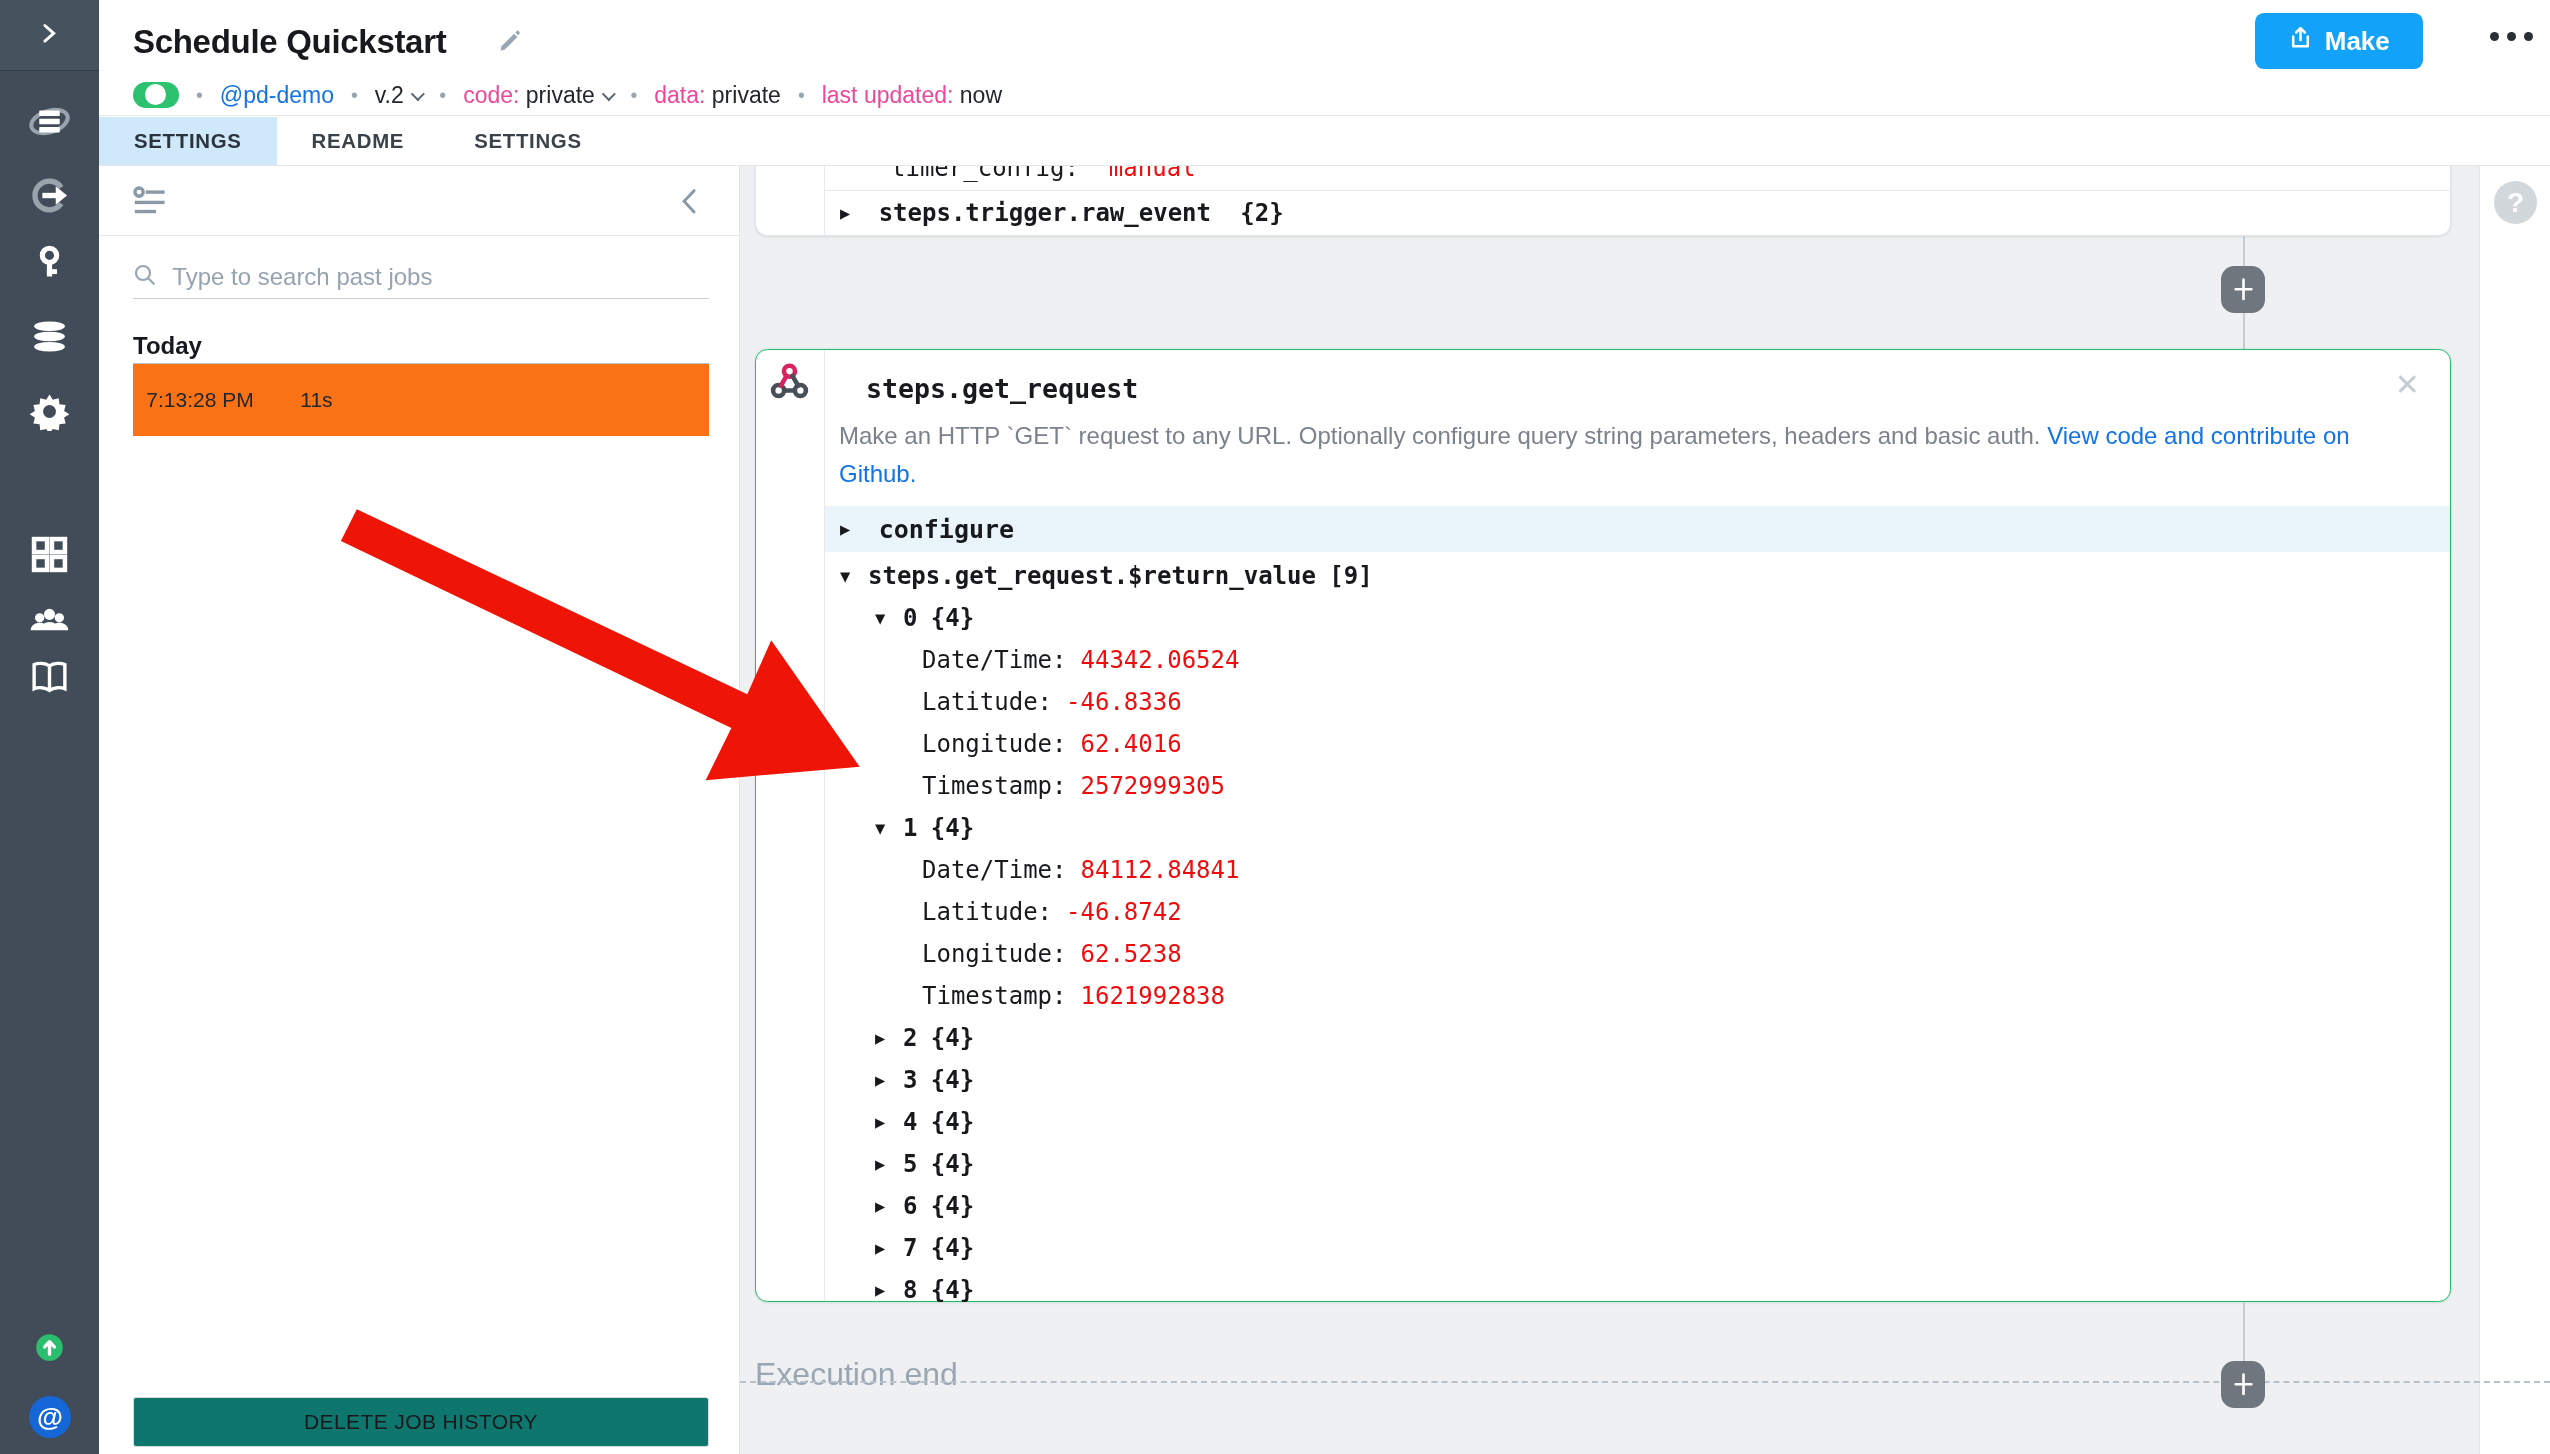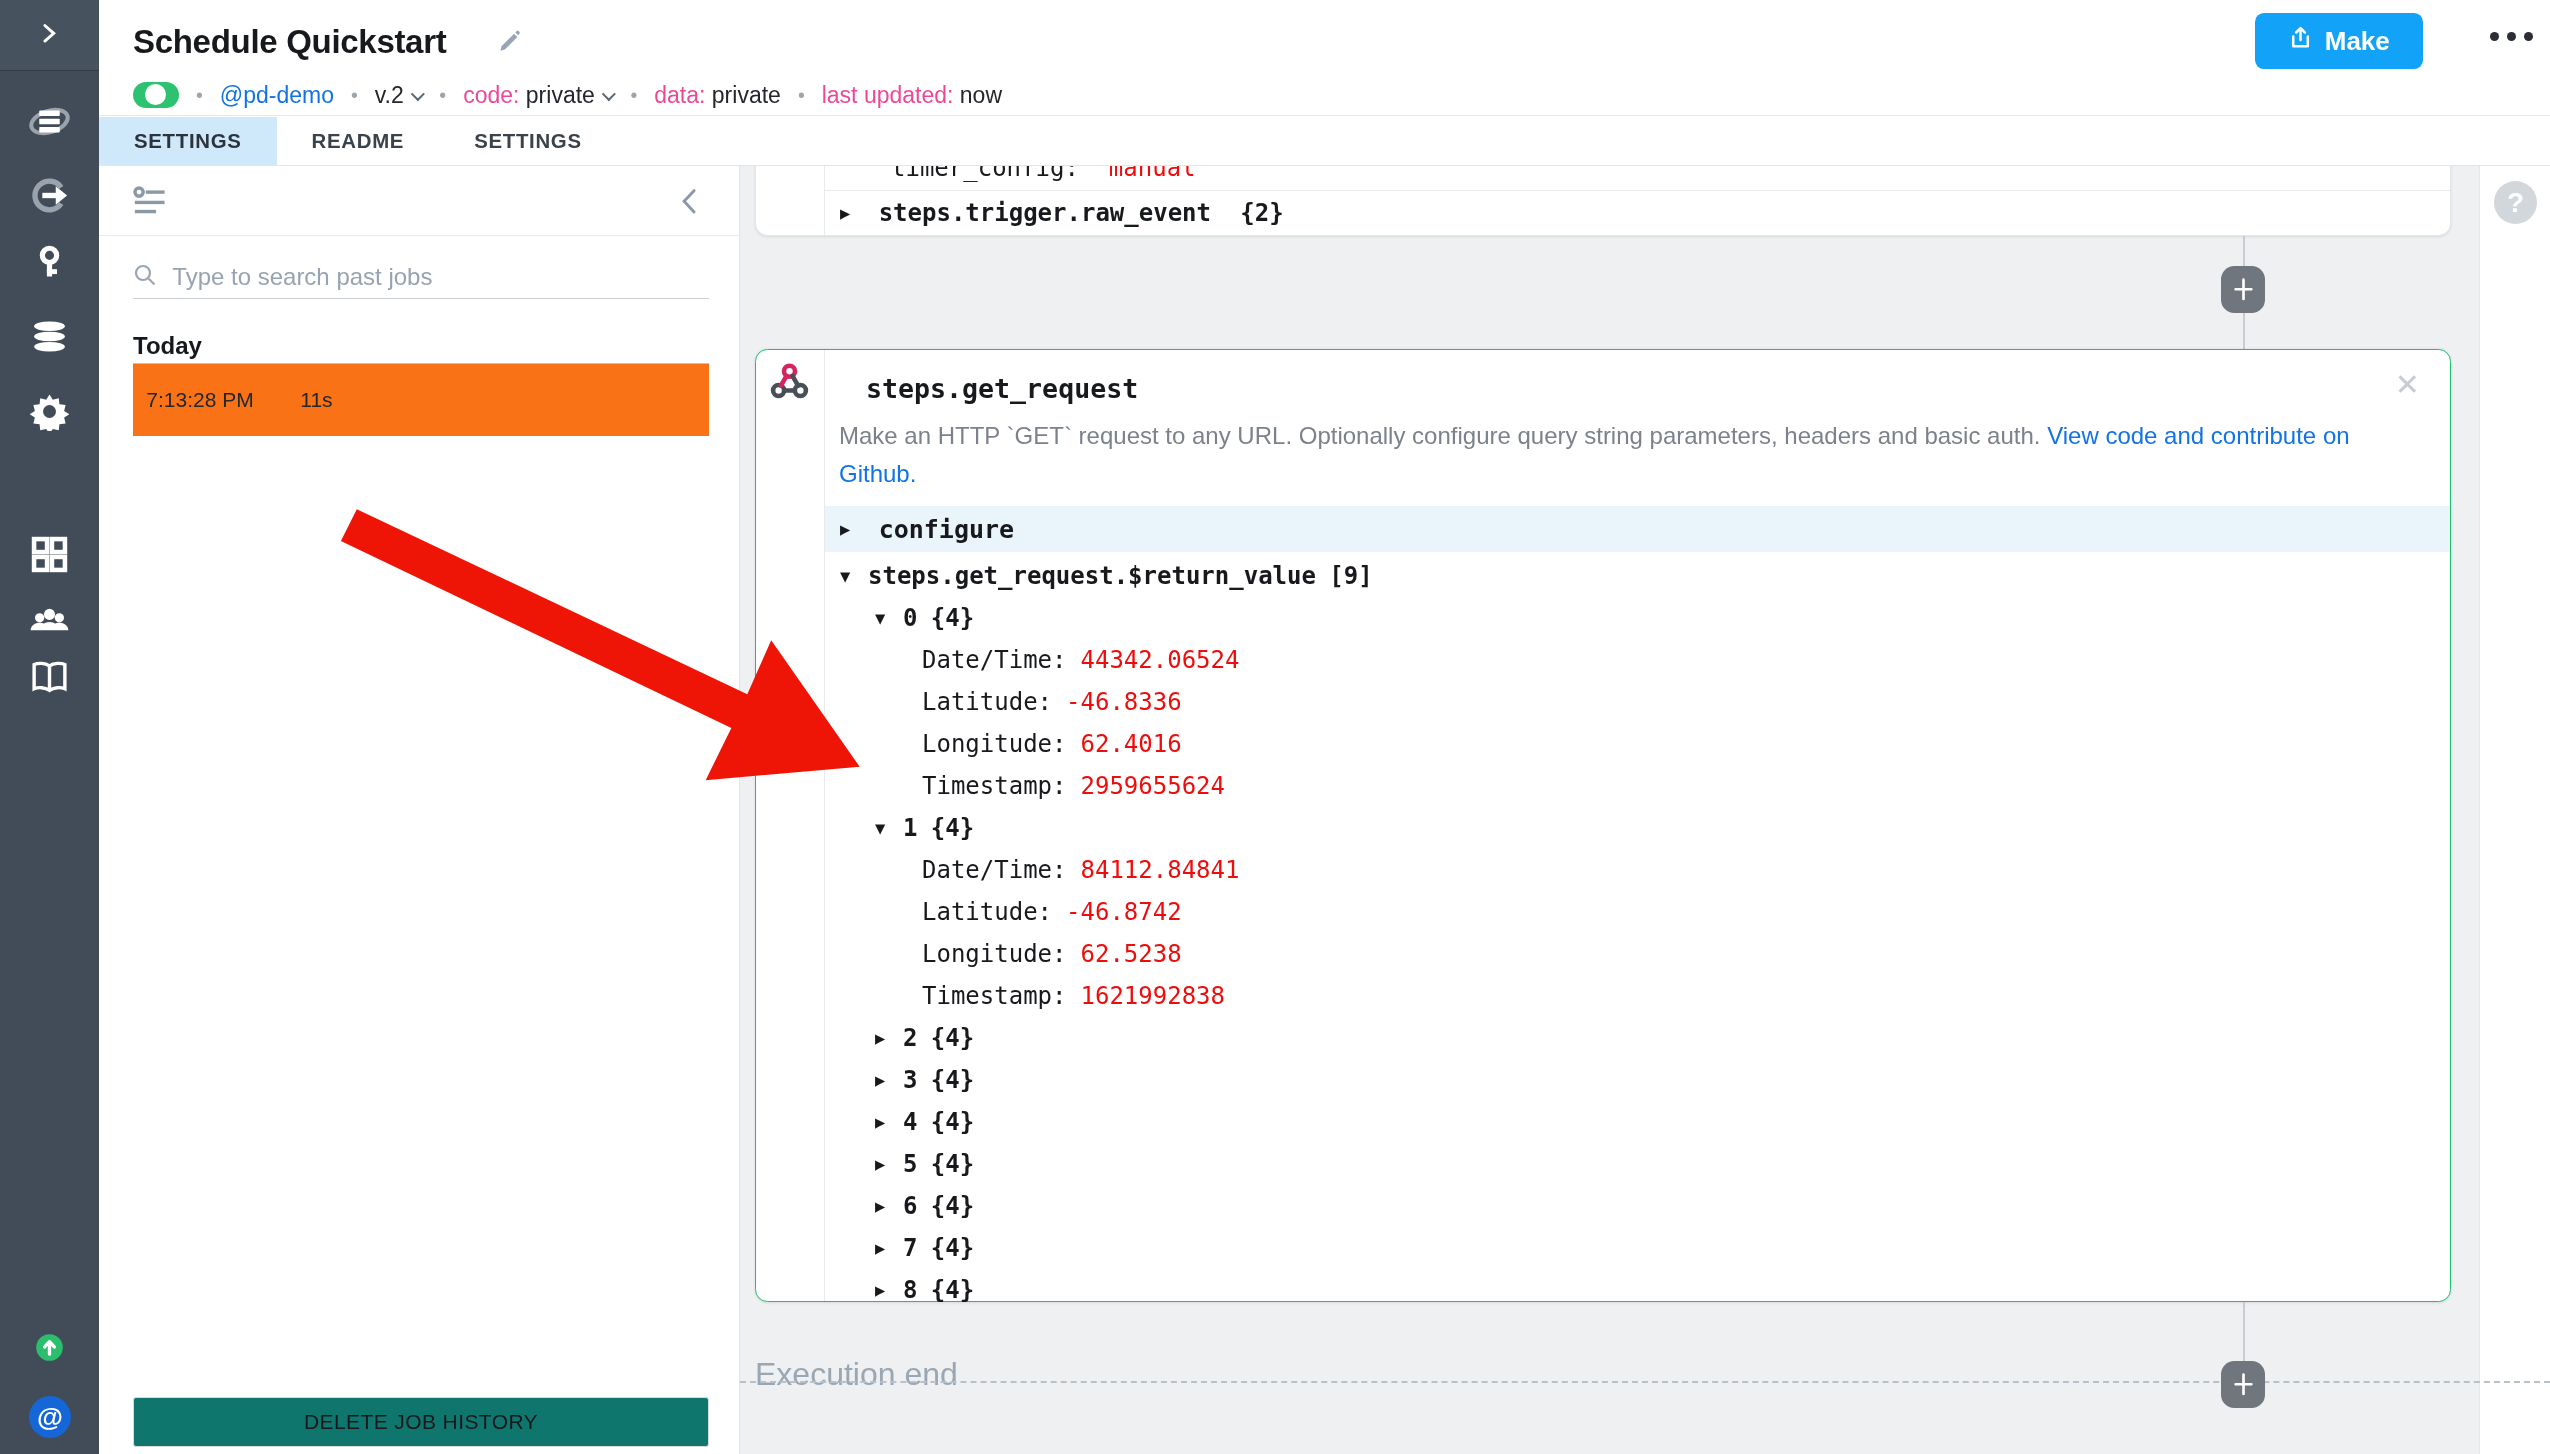--- a/index.html
+++ b/index.html
@@ -341,21 +341,21 @@
           <div class="trow lvl2">
             <span>Latitude:</span>
             <span class="red kv-gap">-46.8336</span>
           </div>
           <div class="trow lvl2">
             <span>Longitude:</span>
             <span class="red kv-gap">62.4016</span>
           </div>
           <div class="trow lvl2">
             <span>Timestamp:</span>
-            <span class="red kv-gap">2959655624</span>
+            <span class="red kv-gap">2572999305</span>
           </div>
           <div class="trow lvl1">
             <span class="tw">▼</span>
             <span>1</span>
             <span class="tc">{4}</span>
           </div>
           <div class="trow lvl2">
             <span>Date/Time:</span>
             <span class="red kv-gap">84112.84841</span>
           </div>

